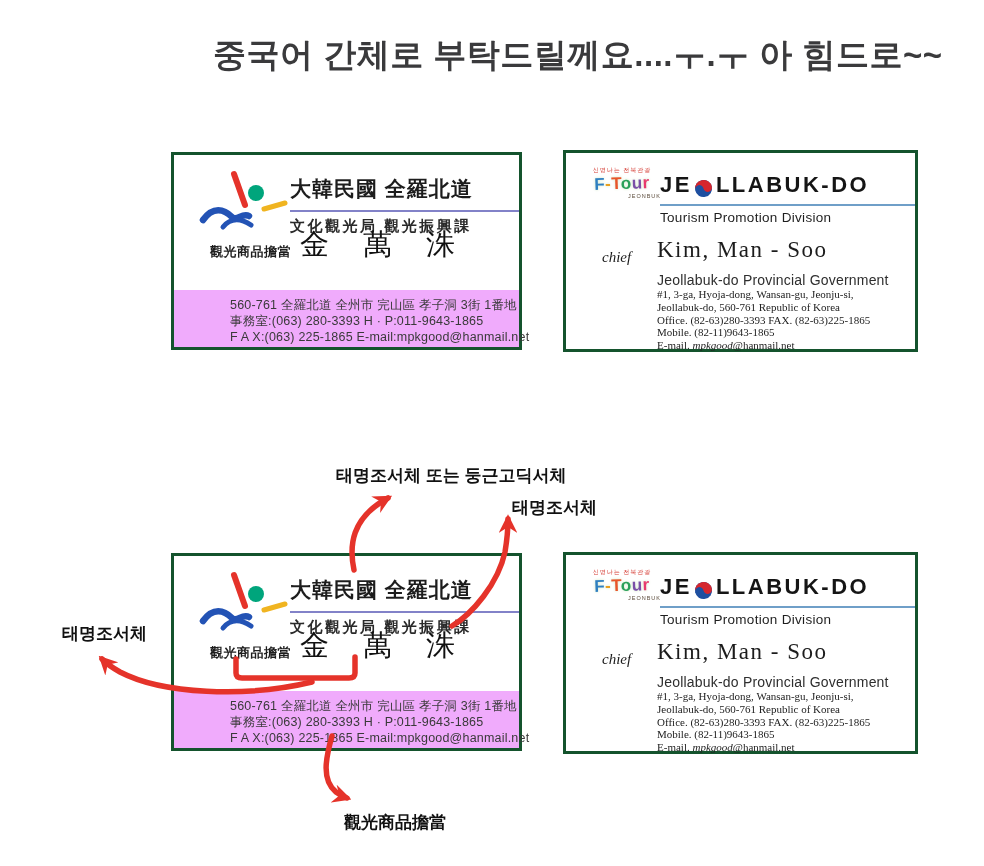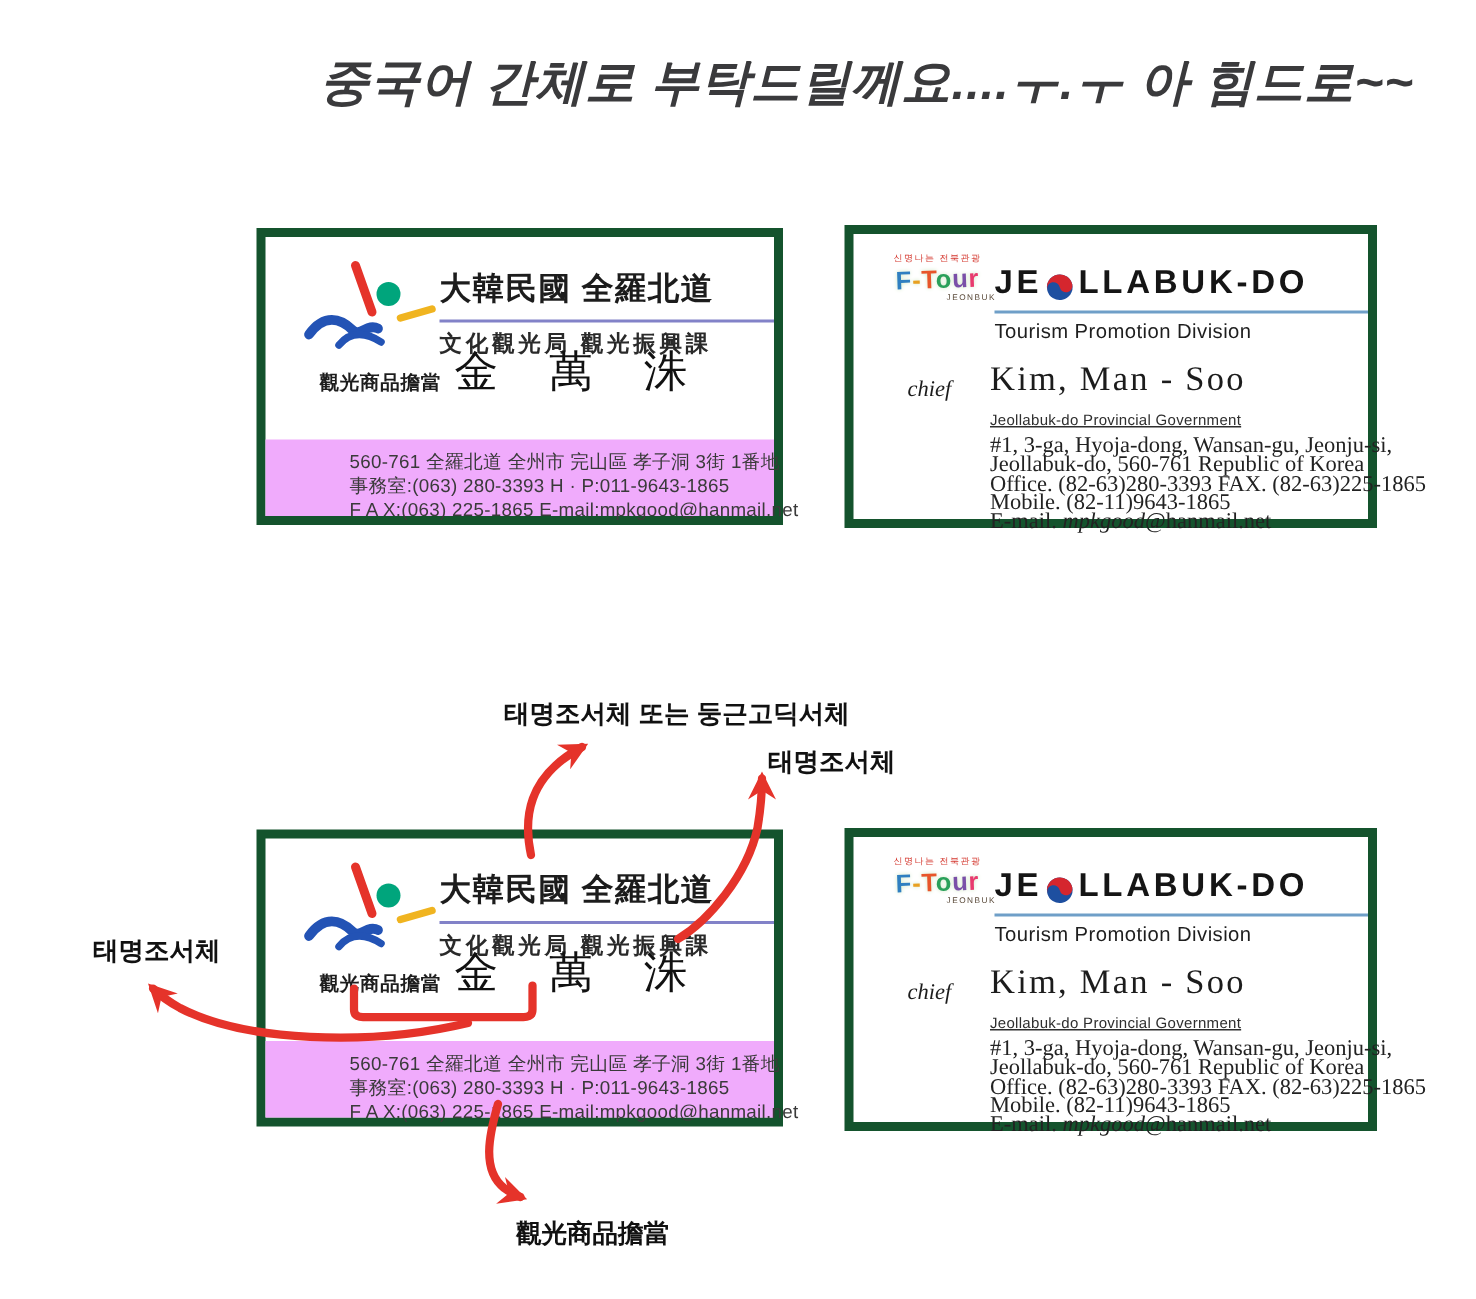--- a/index.html
+++ b/index.html
@@ -2,24 +2,24 @@
 <html><head>
 <meta charset="utf-8">
 <style>
   html,body{margin:0;padding:0;background:#ffffff;}
   body{width:984px;height:866px;position:relative;overflow:hidden;
        font-family:"Liberation Sans",sans-serif;-webkit-font-smoothing:antialiased;}
   .abs{position:absolute;}
 
   
   .page-title{left:213px;top:33px;font-size:33px;font-weight:bold;color:#3a3a3c;
-              letter-spacing:0.5px;white-space:nowrap;font-style:italic;}
+              letter-spacing:0.5px;white-space:nowrap;}
 
   
-  .card{background:#ffffff;border:6px solid #14532d;box-sizing:border-box;}
+  .card{background:#ffffff;border:3px solid #14532d;box-sizing:border-box;}
   .card-ko{width:351px;height:198px;}
   .card-en{width:355px;height:202px;}
   .card-ko.pos-a{left:171px;top:152px;}
   .card-ko.pos-c{left:171px;top:553px;}
   .card-en.pos-b{left:563px;top:150px;}
   .card-en.pos-d{left:563px;top:552px;}
 
   
   .ko-logo{left:24px;top:14px;width:94px;height:66px;}
   .ko-org{left:116px;top:20px;font-size:21px;font-weight:bold;color:#1c1c1c;
@@ -48,23 +48,23 @@
              font-size:22px;font-weight:bold;color:#151515;letter-spacing:2.5px;
              white-space:nowrap;}
   .en-orgrow .taegeuk{width:19px;height:19px;margin:0 2px 0 1px;transform:rotate(-12deg);}
   .en-divider{left:94px;right:0;top:51px;height:2px;background:#6f9fc8;}
   .en-sub{left:94px;top:57px;font-size:13.5px;color:#1e1e1e;letter-spacing:0.3px;
           white-space:nowrap;}
   .en-chief{left:36px;top:96px;font-size:15px;font-style:italic;
             font-family:"Liberation Serif",serif;color:#1c1c1c;}
   .en-name{left:91px;top:84px;font-size:23px;font-family:"Liberation Serif",serif;
            color:#1c1c1c;letter-spacing:1.5px;white-space:nowrap;}
-  .en-orgfull{left:91px;top:119px;font-size:10px;color:#2e2e2e;
-              letter-spacing:0.2px;white-space:nowrap;text-decoration:underline;}
-  .en-addr{left:91px;top:135px;font-size:15px;line-height:12.8px;color:#222;
+  .en-orgfull{left:91px;top:119px;font-size:14px;color:#2e2e2e;
+              letter-spacing:0.2px;white-space:nowrap;}
+  .en-addr{left:91px;top:135px;font-size:11px;line-height:12.8px;color:#222;
            font-family:"Liberation Serif",serif;white-space:nowrap;}
   .en-addr .em-user{font-style:italic;}
 
   
   .anno{font-size:17px;font-weight:600;color:#111;white-space:nowrap;}
   .anno-top{left:336px;top:464px;}
   .anno-topright{left:512px;top:496px;}
   .anno-left{left:62px;top:622px;}
   .anno-bottom{left:344px;top:811px;}
 

